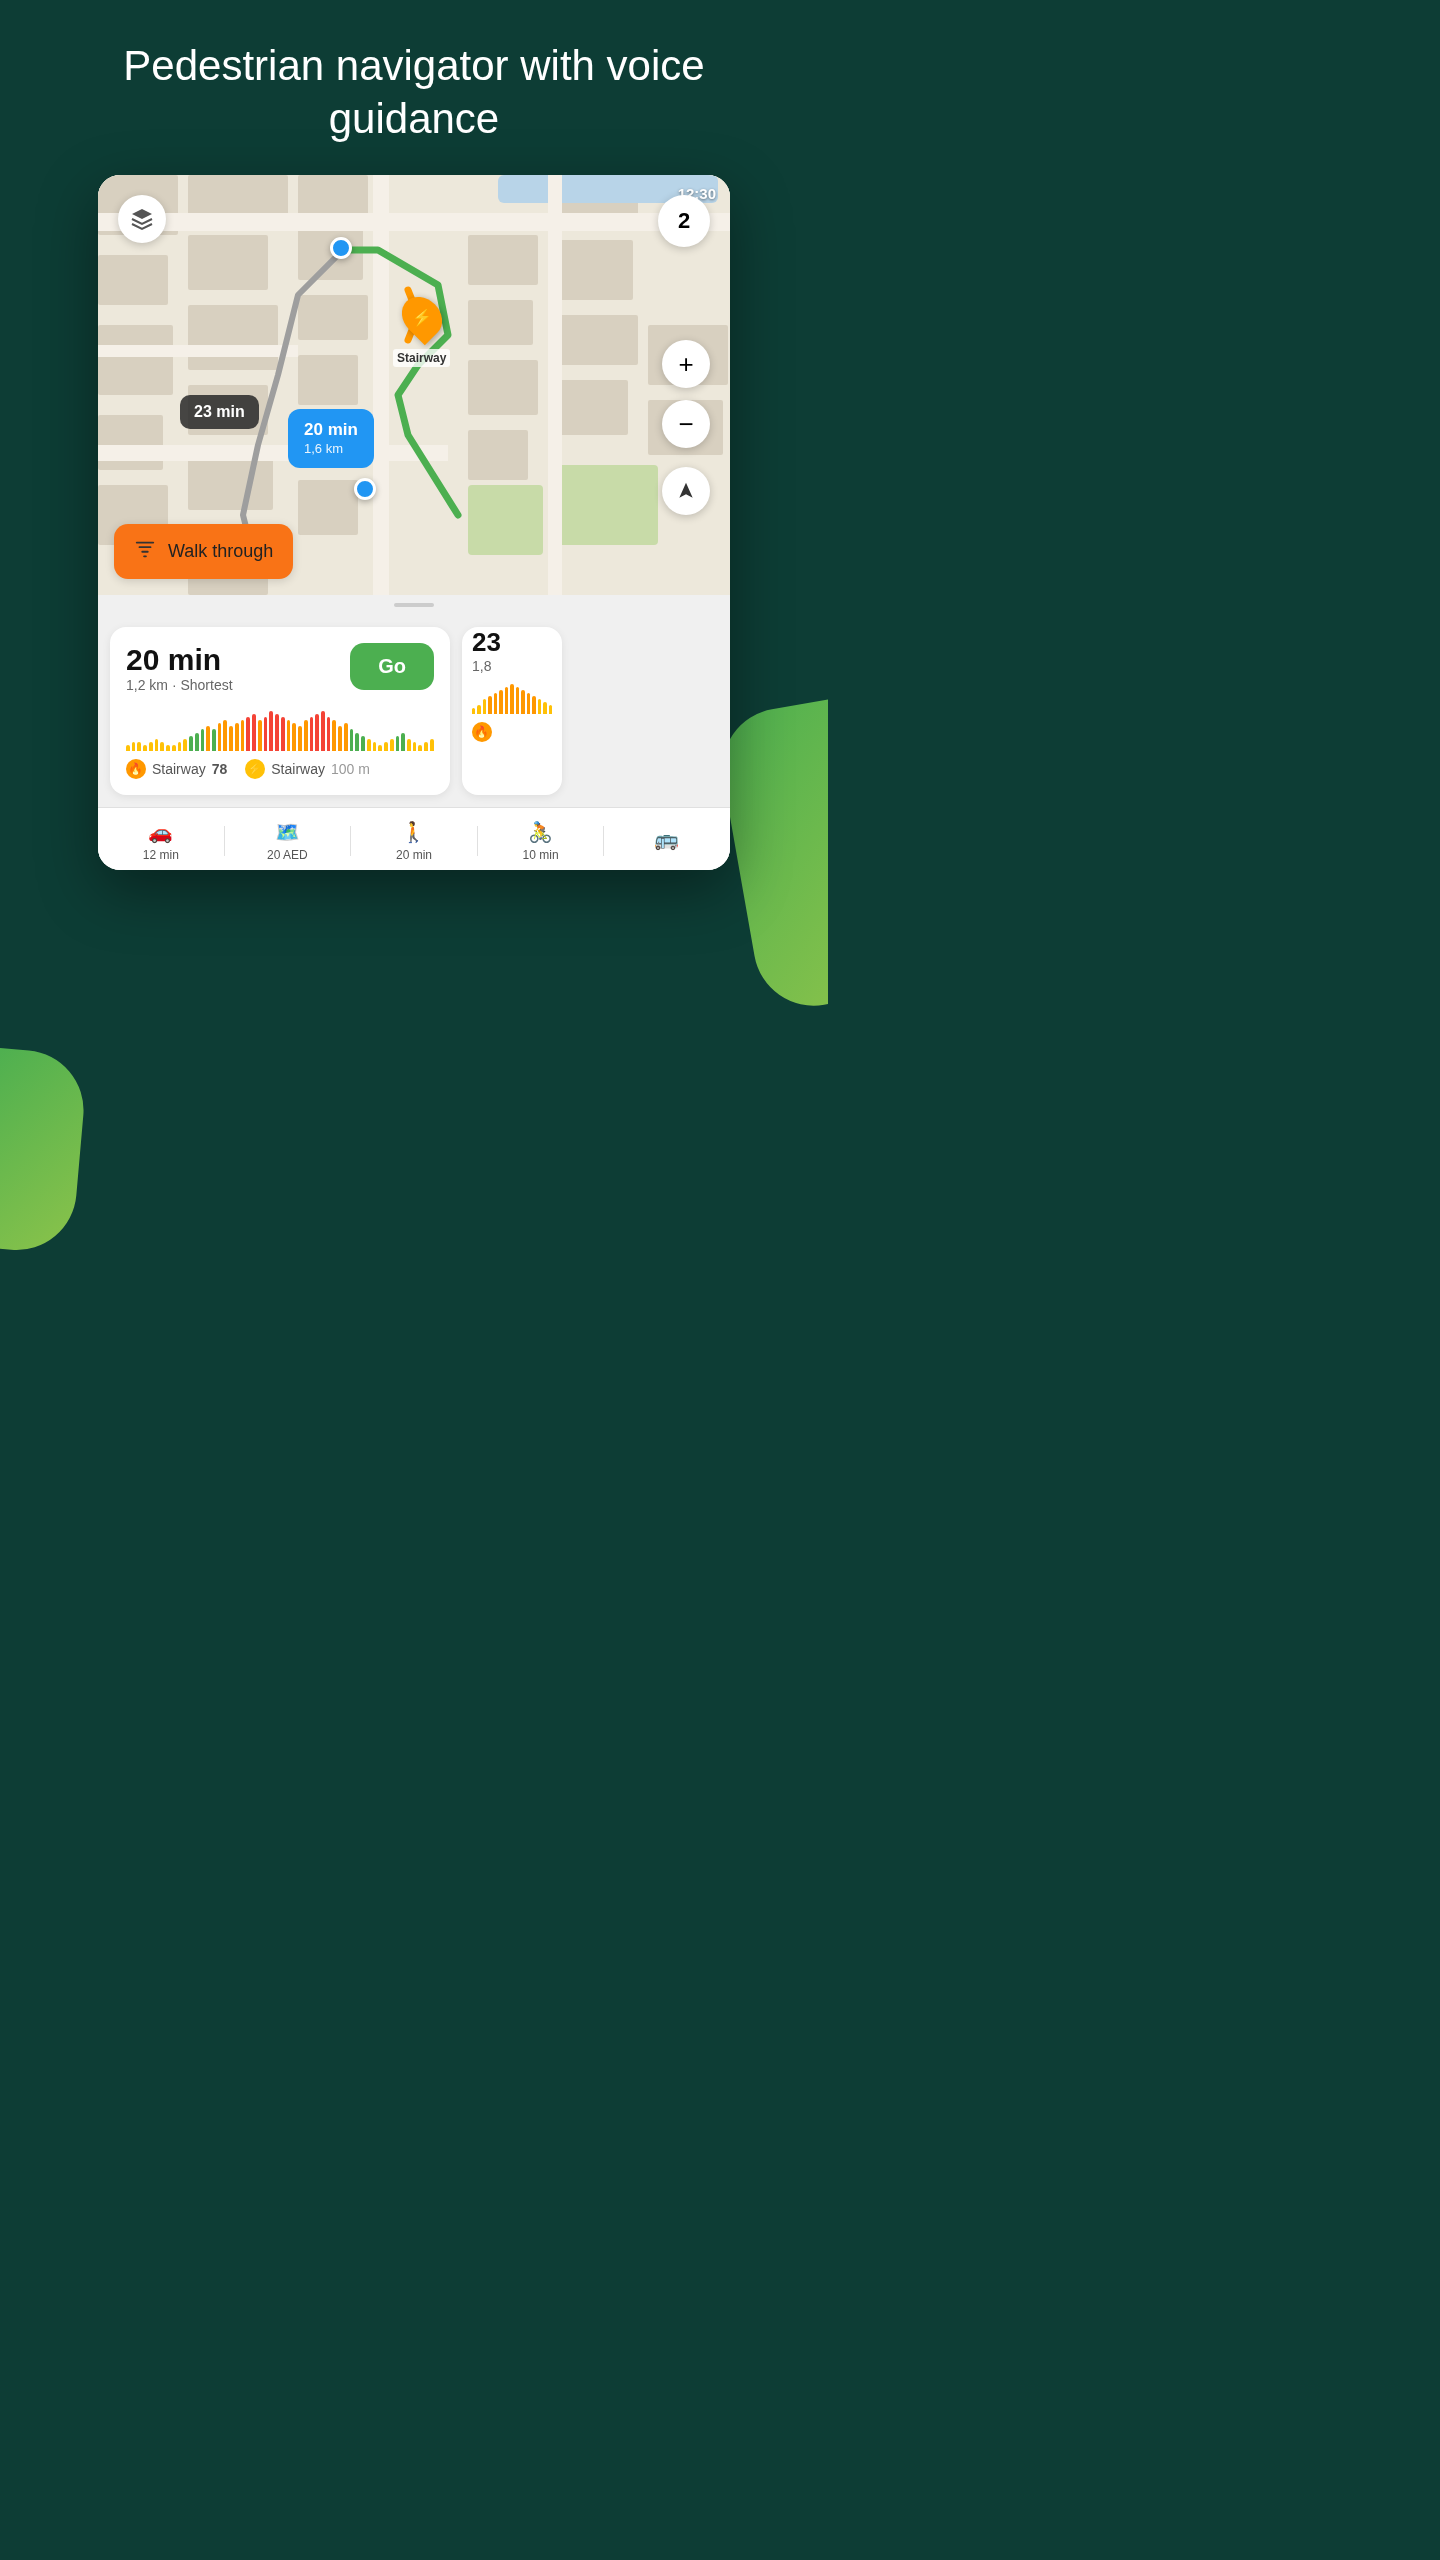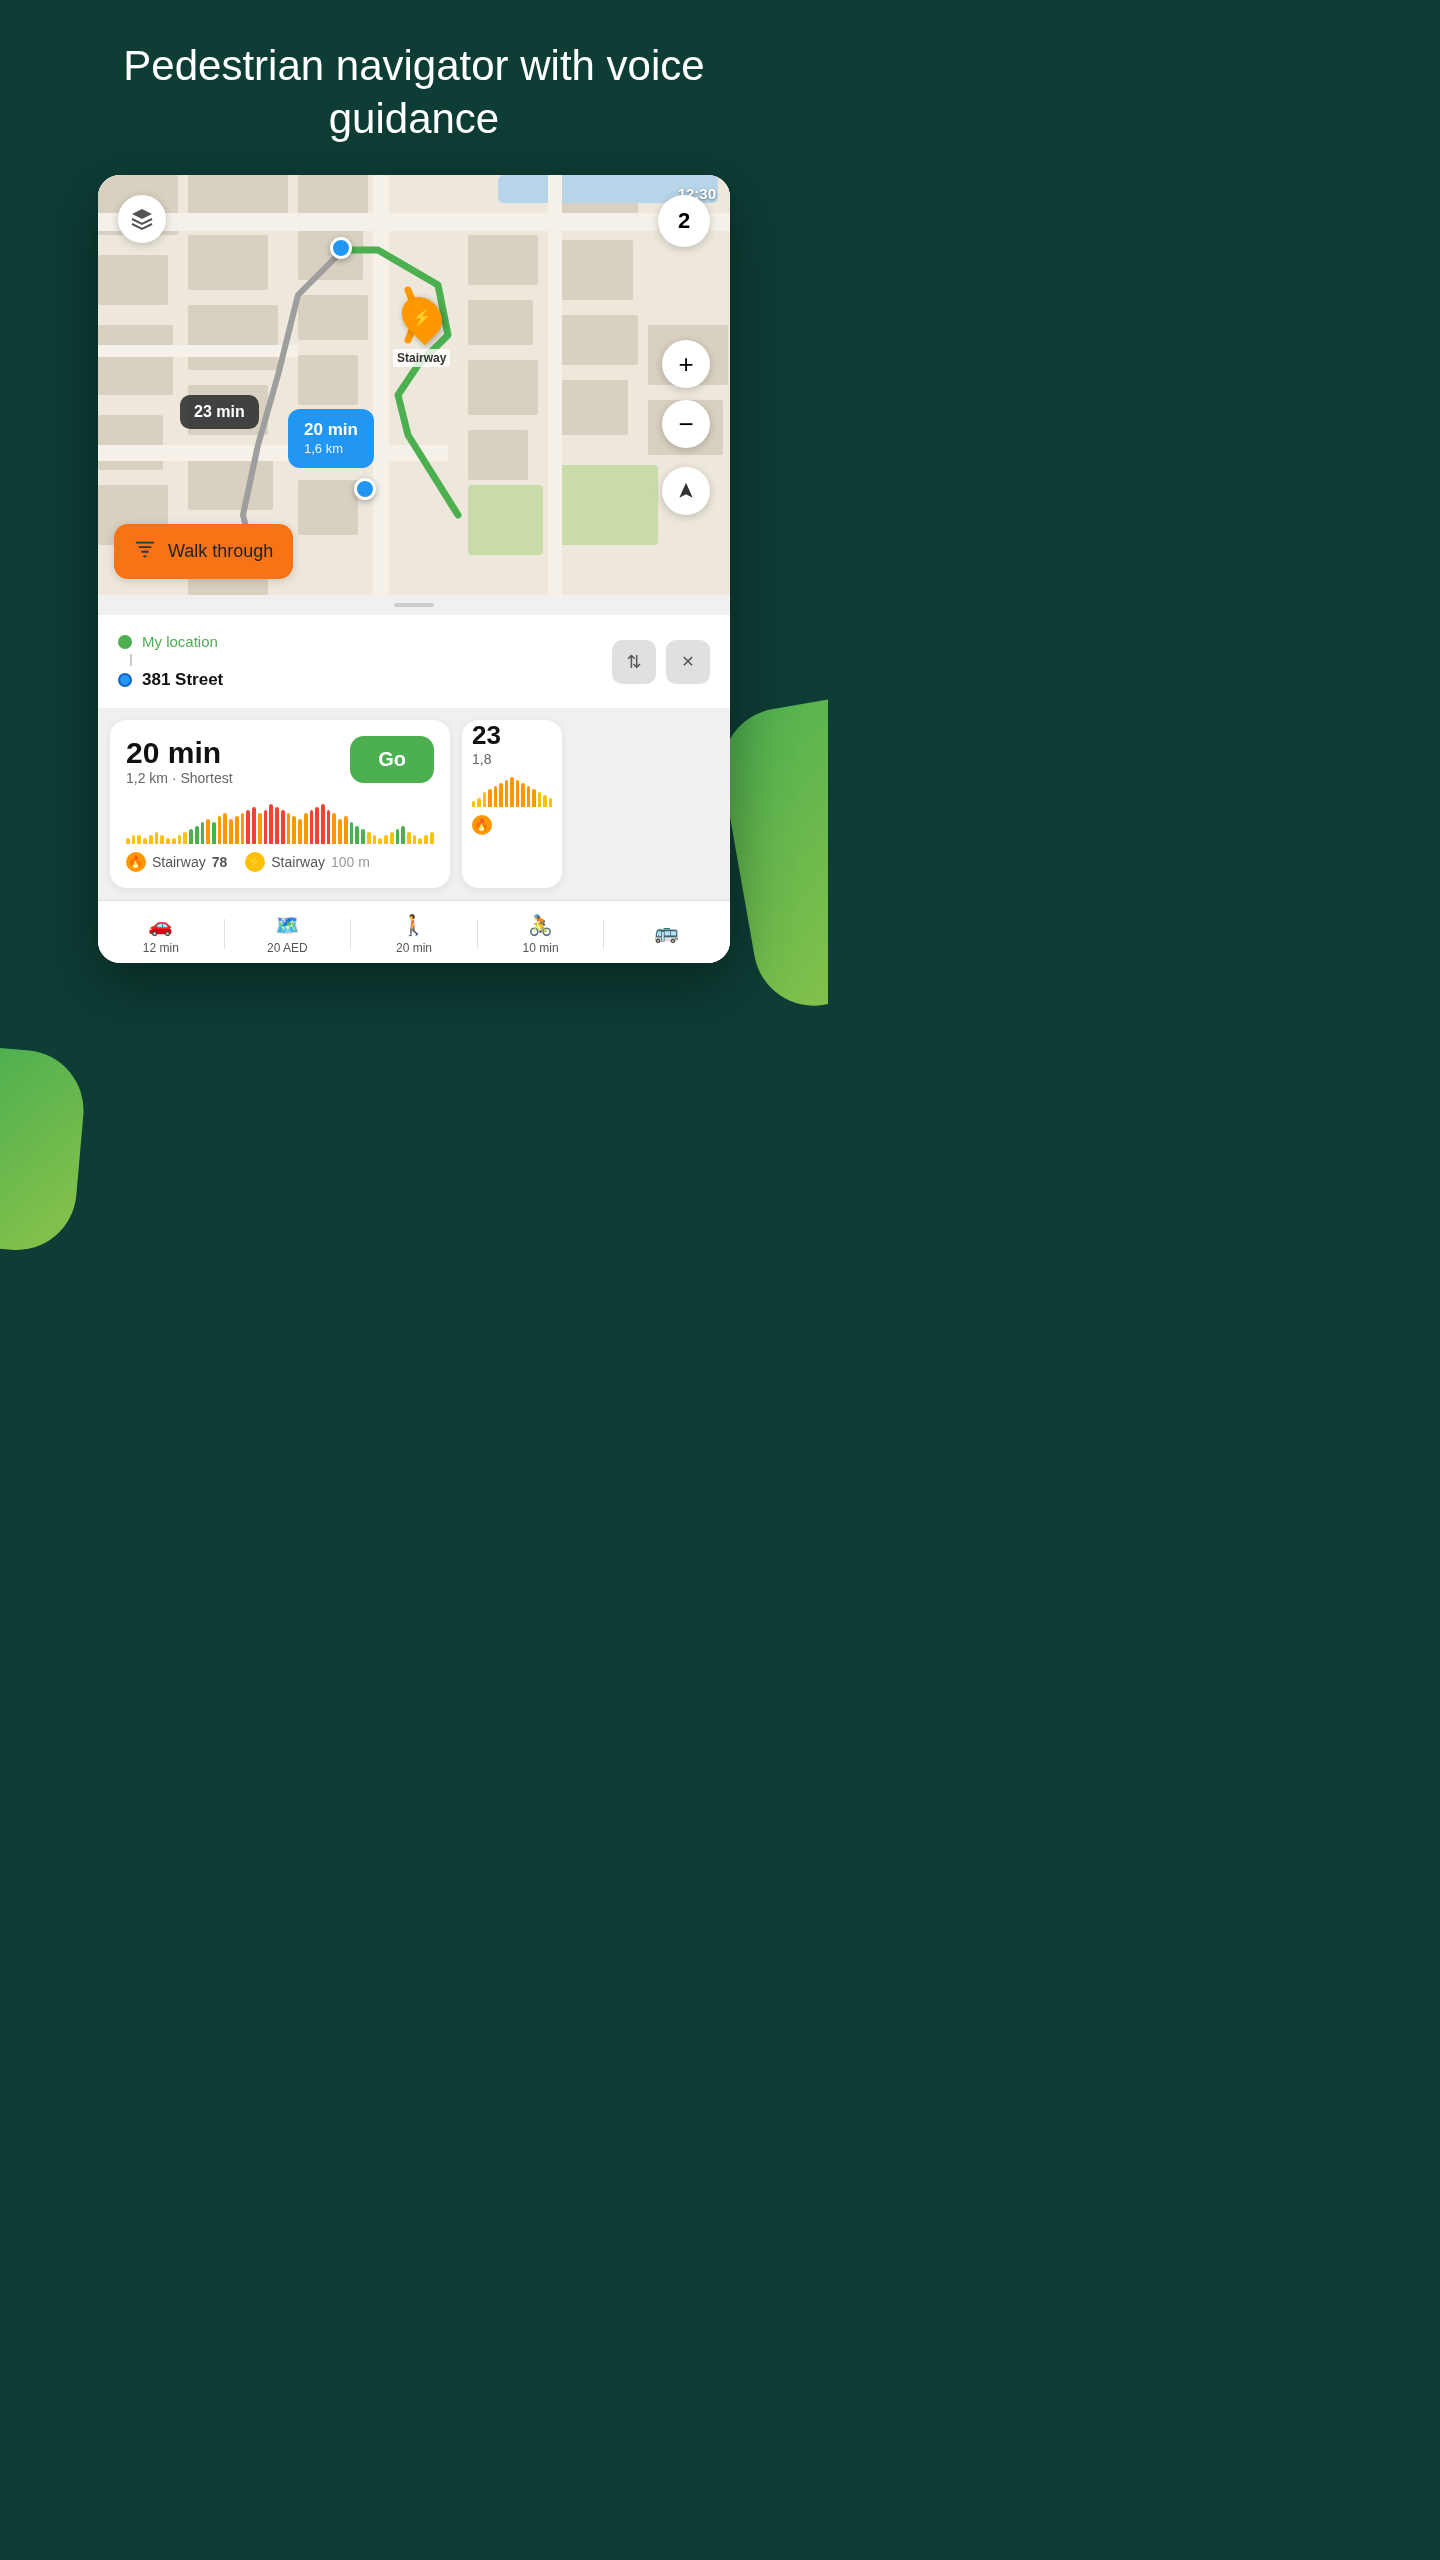--- a/index.html
+++ b/index.html
@@ -637,43 +637,20 @@
       <span class="label">Walk through</span>
     </div>
   </div>
 
   <div class="bottom-panel">
 
     <div class="drag-handle">
       <div class="drag-handle-bar"></div>
     </div>
 
-    <div class="location-row">
-      <div class="location-info">
-        <div class="location-item">
-          <div class="loc-dot-green"></div>
-          <span class="loc-text-my">My location</span>
-        </div>
-        <div style="display:flex;align-items:center;padding-left:6px;">
-          <div class="loc-line"></div>
-        </div>
-        <div class="location-item">
-          <div class="loc-dot-blue"></div>
-          <span class="loc-text-dest">381 Street</span>
-        </div>
-      </div>
-      <div class="location-actions">
-        <div class="loc-action-btn">
-          <span style="font-size:18px;color:#555;">⇅</span>
-        </div>
-        <div class="loc-action-btn">
-          <span style="font-size:16px;color:#555;">✕</span>
-        </div>
-      </div>
-    </div>
 
     <div class="routes-scroll">
 
       <div class="route-card">
         <div class="route-card-header">
           <div>
             <div class="route-time">20 min</div>
             <div class="route-details">1,2 km · Shortest</div>
           </div>
           <div class="route-go-btn">Go</div>

